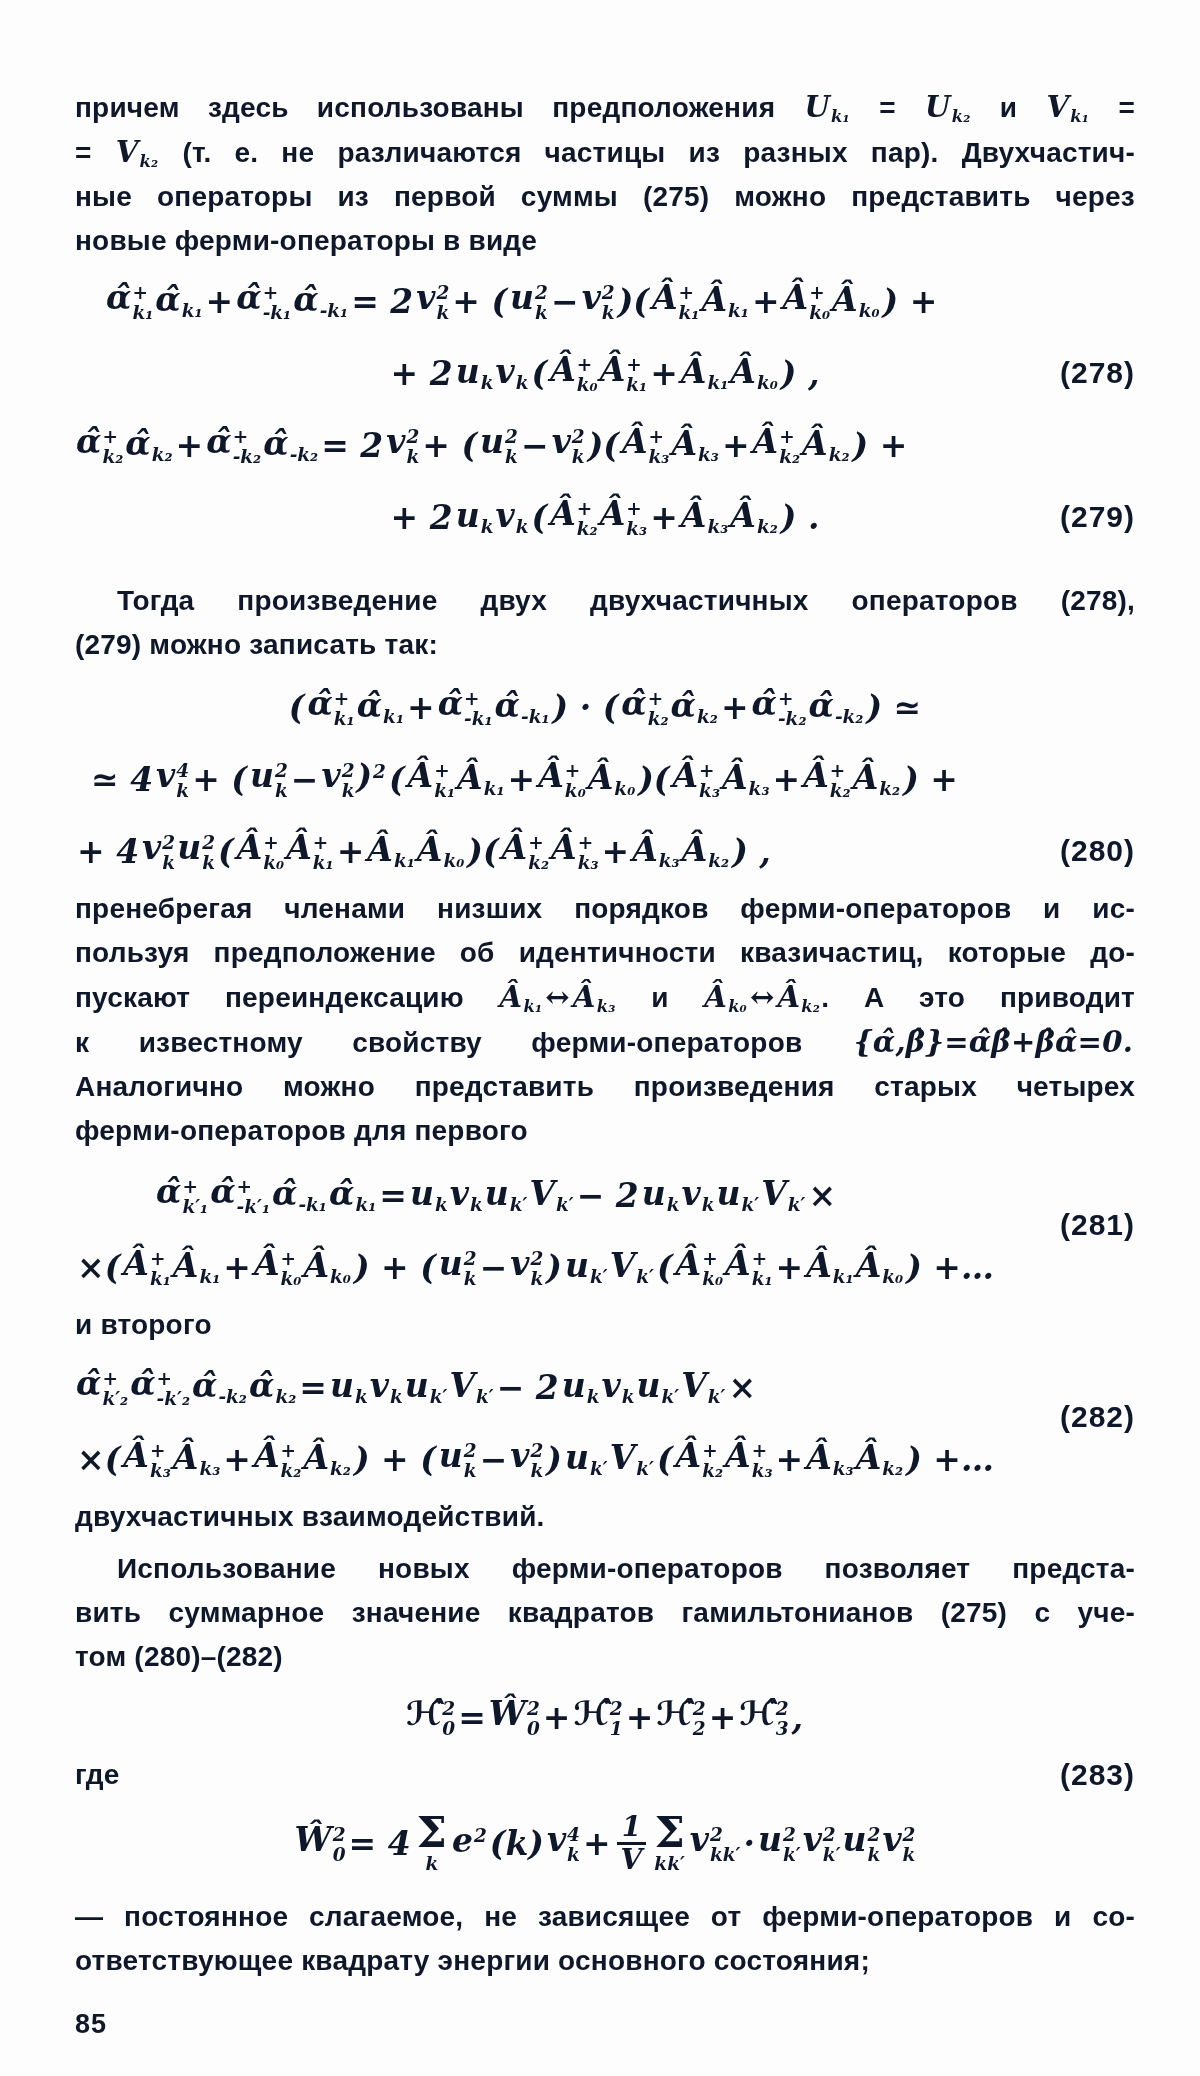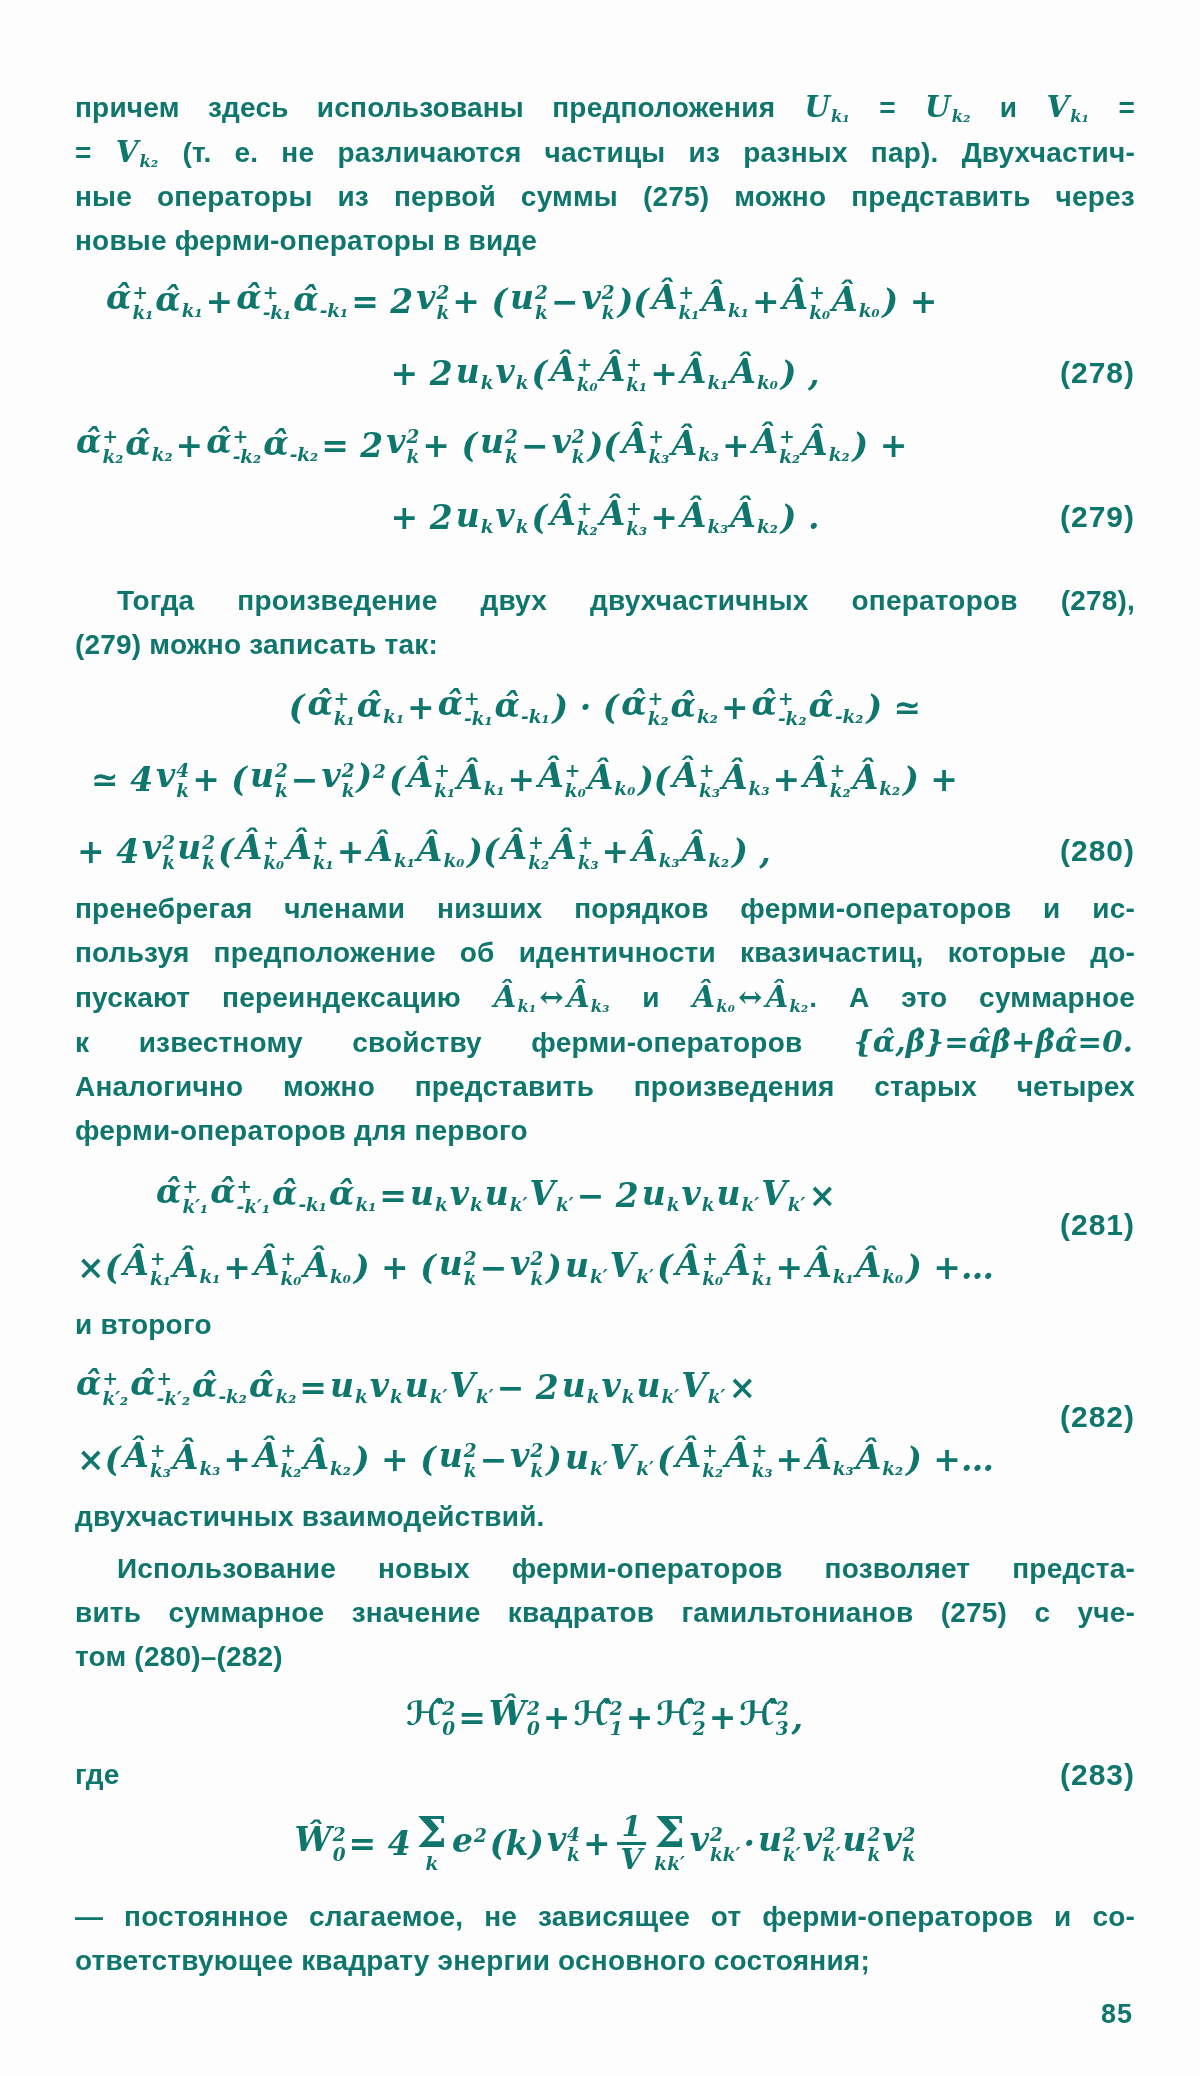--- a/index.html
+++ b/index.html
@@ -1,17 +1,17 @@
 <!DOCTYPE html>
 <html lang="ru"><head>
 <meta charset="utf-8">
 <style>
   html,body{margin:0;padding:0;background:#ffffff;}
   .page{
-    width:1200px;height:2076px;background:#fdfdfd;color:#0f766e;
+    width:1200px;height:2076px;background:#fdfdfd;color:#0f172a;
     position:relative;box-sizing:border-box;
     padding:85px 65px 0 75px;overflow:hidden;
     font-family:"Liberation Sans",sans-serif;font-weight:700;font-size:28px;
   }
   .block{margin:0;}
   
   .p-line{
     position:relative;min-height:44px;line-height:44px;
     letter-spacing:0.2px;white-space:normal;
   }
@@ -46,21 +46,21 @@
   .frac{display:inline-flex;flex-direction:column;align-items:center;
     vertical-align:-0.55em;line-height:1.05;margin:0 4px;font-size:0.85em;}
   .num{padding:0 4px;}
   .den{border-top:3px solid currentColor;padding:0 4px;}
   .eq-label{
     position:absolute;right:0;top:50%;transform:translateY(-50%);
     font-family:"Liberation Sans",sans-serif;font-style:normal;font-weight:700;
     font-size:30px;letter-spacing:1px;
   }
   .pagenum{
-    margin-top:16px;text-align:right;font-size:27px;letter-spacing:1px;
+    margin-top:26px;text-align:left;font-size:27px;letter-spacing:1px;
     padding-right:2px;
   }
 </style>
 </head>
 <body>
 
 <div class="page">
   <main>
       <div class="block paragraph">
         <div class="p-line stretch"><span class="txt">причем здесь использованы предположения </span><span class="tok"><span class="base">U</span><span class="scripts">
@@ -412,21 +412,21 @@
               <span class="sub">k₁</span>
             </span></span><span class="mth">↔</span><span class="tok"><span class="base">Â</span><span class="scripts">
               <span class="sup"></span>
               <span class="sub">k₃</span>
             </span></span><span class="txt"> и </span><span class="tok"><span class="base">Â</span><span class="scripts">
               <span class="sup"></span>
               <span class="sub">k₀</span>
             </span></span><span class="mth">↔</span><span class="tok"><span class="base">Â</span><span class="scripts">
               <span class="sup"></span>
               <span class="sub">k₂</span>
-            </span></span><span class="txt">. А это суммарное</span></div>
+            </span></span><span class="txt">. А это приводит</span></div>
         <div class="p-line stretch"><span class="txt">к известному свойству ферми-операторов </span><span class="mth">{α̂,β̂}=α̂β̂+β̂α̂=0.</span></div>
         <div class="p-line stretch"><span class="txt">Аналогично можно представить произведения старых четырех</span></div>
         <div class="p-line"><span class="txt">ферми-операторов для первого</span></div>
       </div>
       <div class="block formula" style="margin-top: 6px;">
         <div class="f-line al-left" style="margin-left: 80px;">
           <span class="tok"><span class="base">α̂</span><span class="scripts">
               <span class="sup">+</span>
               <span class="sub">k′₁</span>
             </span></span>

